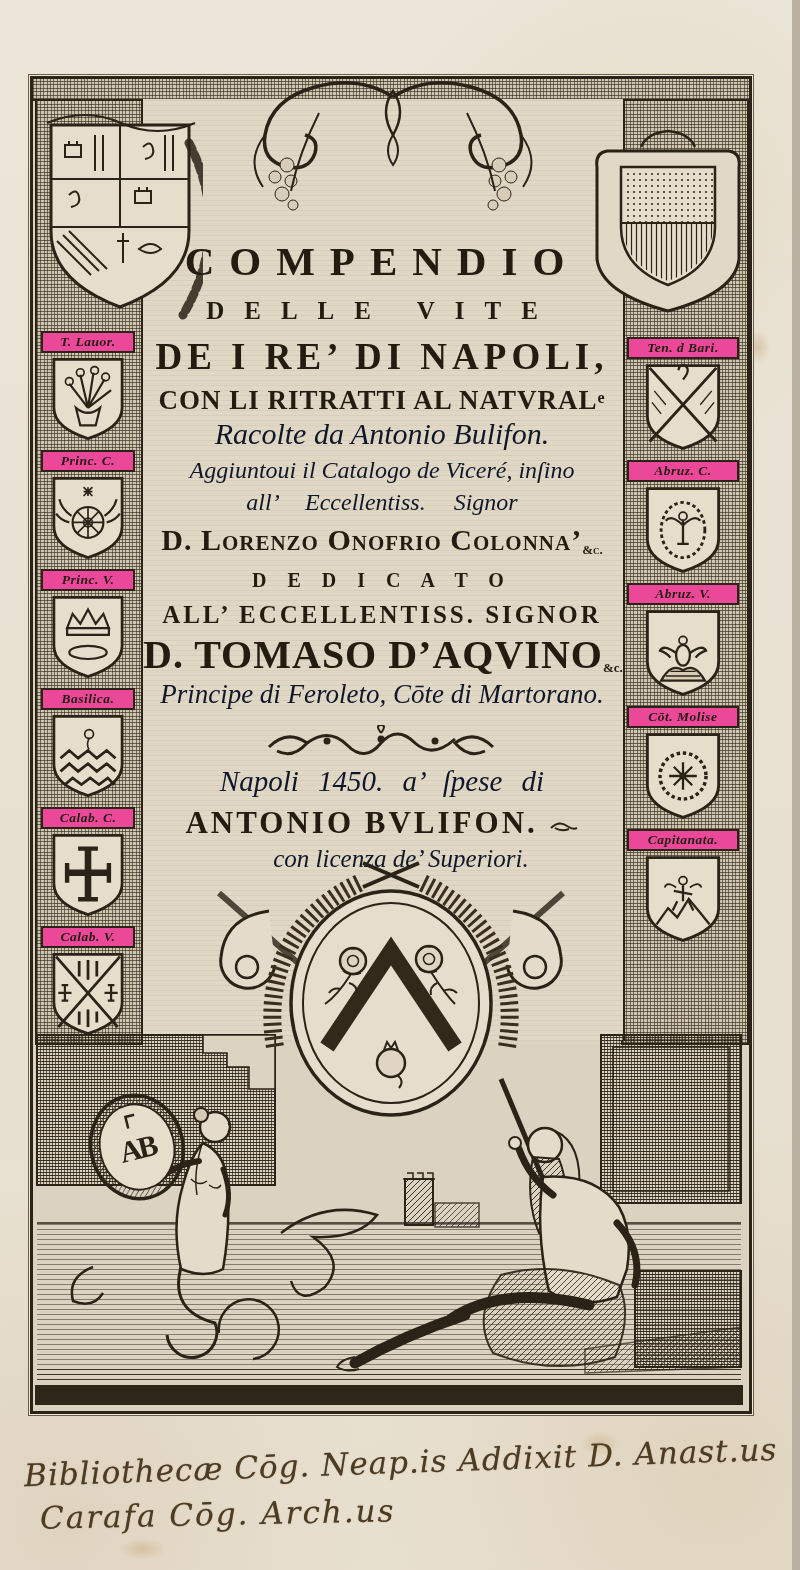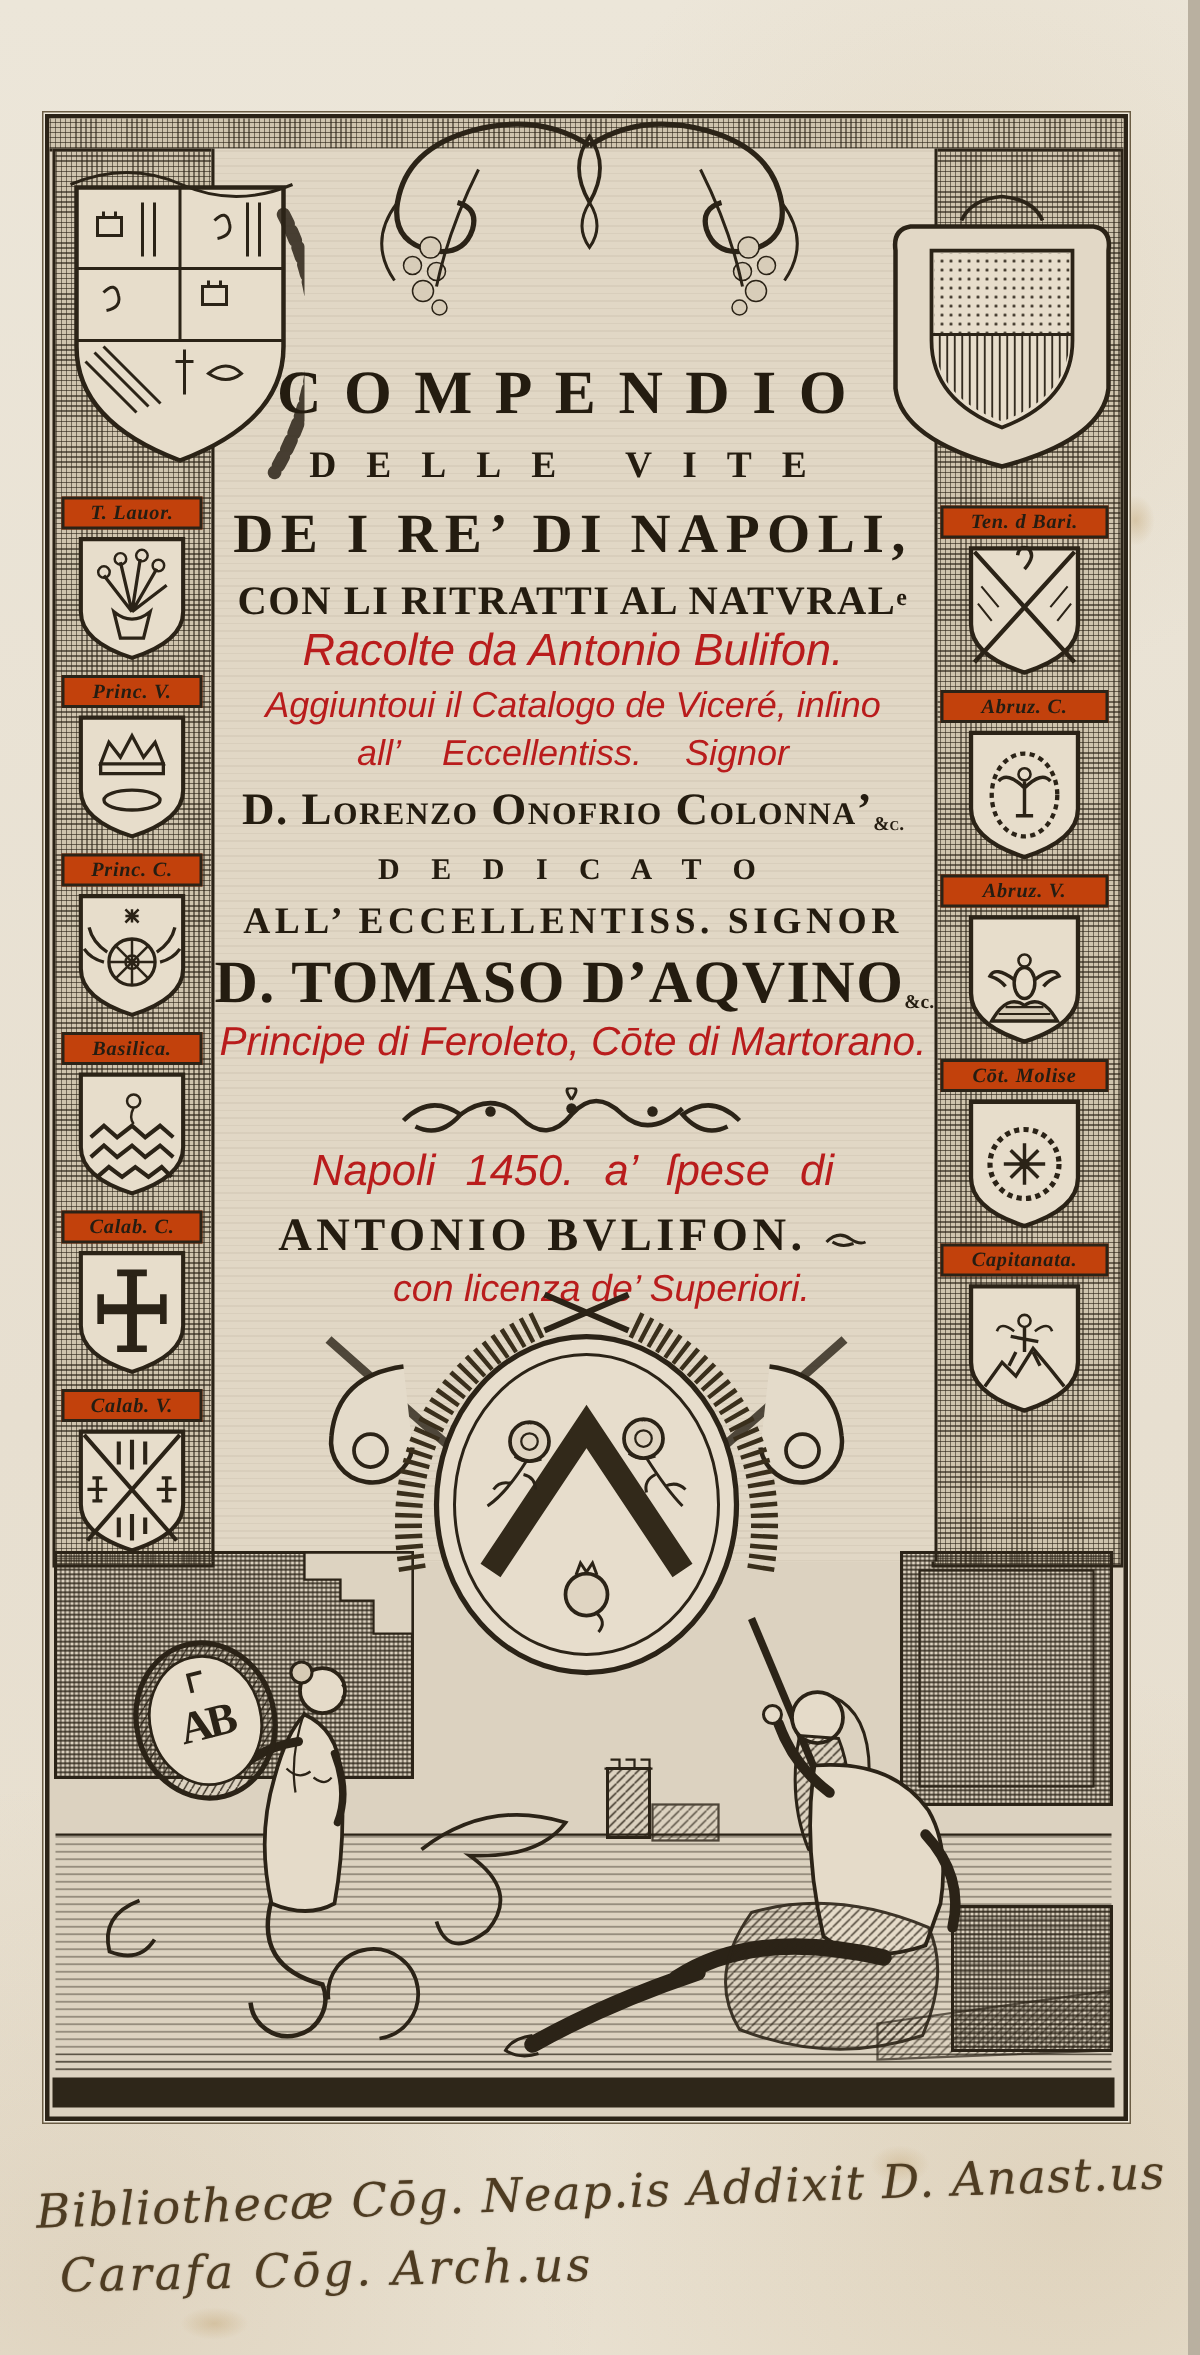--- a/index.html
+++ b/index.html
@@ -21,30 +21,30 @@
   .colstrip.left{left:2px;}
   .colstrip.right{left:588px;width:124px;}
   .centerpanel{position:absolute;left:108px;top:20px;width:480px;height:942px;
     background:#e1d7c5;
     background-image:repeating-linear-gradient(0deg, rgba(80,62,40,.06) 0 1px, transparent 1px 5px);
     border-left:2px solid #2b2317;border-right:2px solid #2b2317;}
   .cells{position:absolute;display:flex;flex-direction:column;gap:7px;}
   .cells.left{left:8px;top:252px;width:94px;}
   .cells.right{left:594px;top:258px;width:112px;}
   .cell{display:flex;flex-direction:column;align-items:stretch;}
-  .plaque{background:#c2410c;border:2px solid #2b2317;text-align:center;
+  .plaque{background:#ec4899;border:2px solid #2b2317;text-align:center;
     font-size:13.5px;font-style:italic;font-weight:600;letter-spacing:.5px;
     padding:1px 0;color:#241d12;}
   .shieldbox{display:flex;justify-content:center;padding-top:2px;}
   .shieldbox svg{width:80px;height:88px;}
   .cells.right .shieldbox svg{width:92px;height:92px;}
   
   .tl{position:absolute;left:110px;width:478px;text-align:center;white-space:nowrap;}
   .caps{font-weight:700;color:#241c10;}
-  .script{font-family:Liberation Sans, sans-serif;font-style:italic;color:#b91c1c;}
+  .script{font-family:Liberation Serif, serif;font-style:italic;color:#0f172a;}
   .smallcapsline{font-variant:small-caps;}
   .etc{font-size:13px;vertical-align:-4px;letter-spacing:0;}
   .supe{font-size:16px;vertical-align:6px;}
   
   .ink{position:absolute;font-family:"DejaVu Serif",serif;font-style:italic;
     color:#4e3c22;text-shadow:0 0 1px rgba(78,60,34,.55);white-space:nowrap;}
   .stain{position:absolute;border-radius:50%;pointer-events:none;}
   svg .ln{stroke:#2b2317;fill:none;}
   svg text{font-family:"Liberation Serif",serif;}
 </style>
@@ -277,39 +277,39 @@
           <path class="ln" stroke-width="2" d="M35 48 L18 26 M35 48 L28 18 M35 48 L40 16 M35 48 L50 22 M35 48 L56 32"></path>
           <circle cx="18" cy="24" r="3.5" class="ln" stroke-width="1.5"></circle>
               <circle cx="28" cy="16" r="3.5" class="ln" stroke-width="1.5"></circle>
               <circle cx="41" cy="14" r="3.5" class="ln" stroke-width="1.5"></circle>
               <circle cx="51" cy="20" r="3.5" class="ln" stroke-width="1.5"></circle>
           <path class="ln" stroke-width="2" d="M24 48 q11 9 22 0 l-4 16 h-14 z"></path>
         </svg>
           </div>
       </div>
       <div class="cell">
-        <div class="plaque">Princ. V.</div>
-        <div class="shieldbox">
-            <svg viewBox="0 0 70 80">
-          <path d="M4 4 H66 V48 Q66 66 35 76 Q4 66 4 48 Z" fill="#e7ddcb" stroke="#2b2317" stroke-width="2.5"></path>
-          <path class="ln" stroke-width="2" d="M16 32 l5 -13 7 9 7 -13 7 13 7 -9 5 13 z M16 32 h38 v6 h-38 z"></path>
-          <ellipse cx="35" cy="54" rx="17" ry="6" class="ln" stroke-width="2"></ellipse>
-        </svg>
-          </div>
-      </div>
-      <div class="cell">
         <div class="plaque">Princ. C.</div>
         <div class="shieldbox">
             <svg viewBox="0 0 70 80">
           <path d="M4 4 H66 V48 Q66 66 35 76 Q4 66 4 48 Z" fill="#e7ddcb" stroke="#2b2317" stroke-width="2.5"></path>
           <path class="ln" stroke-width="1.5" d="M31 16 l8 0 M35 12 l0 8 M31 12 l8 8 M39 12 l-8 8"></path>
           <circle cx="35" cy="44" r="14" class="ln" stroke-width="2"></circle>
           <circle cx="35" cy="44" r="4" class="ln" stroke-width="1.5"></circle>
           <path class="ln" stroke-width="1.5" d="M35 30 V58 M21 44 H49 M25 34 L45 54 M45 34 L25 54"></path>
           <path class="ln" stroke-width="2" d="M20 38 q-9 -6 -11 -15 M18 44 q-8 -2 -12 -8 M50 38 q9 -6 11 -15 M52 44 q8 -2 12 -8"></path>
+        </svg>
+          </div>
+      </div>
+      <div class="cell">
+        <div class="plaque">Princ. V.</div>
+        <div class="shieldbox">
+            <svg viewBox="0 0 70 80">
+          <path d="M4 4 H66 V48 Q66 66 35 76 Q4 66 4 48 Z" fill="#e7ddcb" stroke="#2b2317" stroke-width="2.5"></path>
+          <path class="ln" stroke-width="2" d="M16 32 l5 -13 7 9 7 -13 7 13 7 -9 5 13 z M16 32 h38 v6 h-38 z"></path>
+          <ellipse cx="35" cy="54" rx="17" ry="6" class="ln" stroke-width="2"></ellipse>
         </svg>
           </div>
       </div>
       <div class="cell">
         <div class="plaque">Basilica.</div>
         <div class="shieldbox">
             <svg viewBox="0 0 70 80">
           <path d="M4 4 H66 V48 Q66 66 35 76 Q4 66 4 48 Z" fill="#e7ddcb" stroke="#2b2317" stroke-width="2.5"></path>
           <circle cx="36" cy="20" r="4" class="ln" stroke-width="1.5"></circle>
           <path class="ln" stroke-width="1.5" d="M36 24 q-3 6 0 10"></path>

